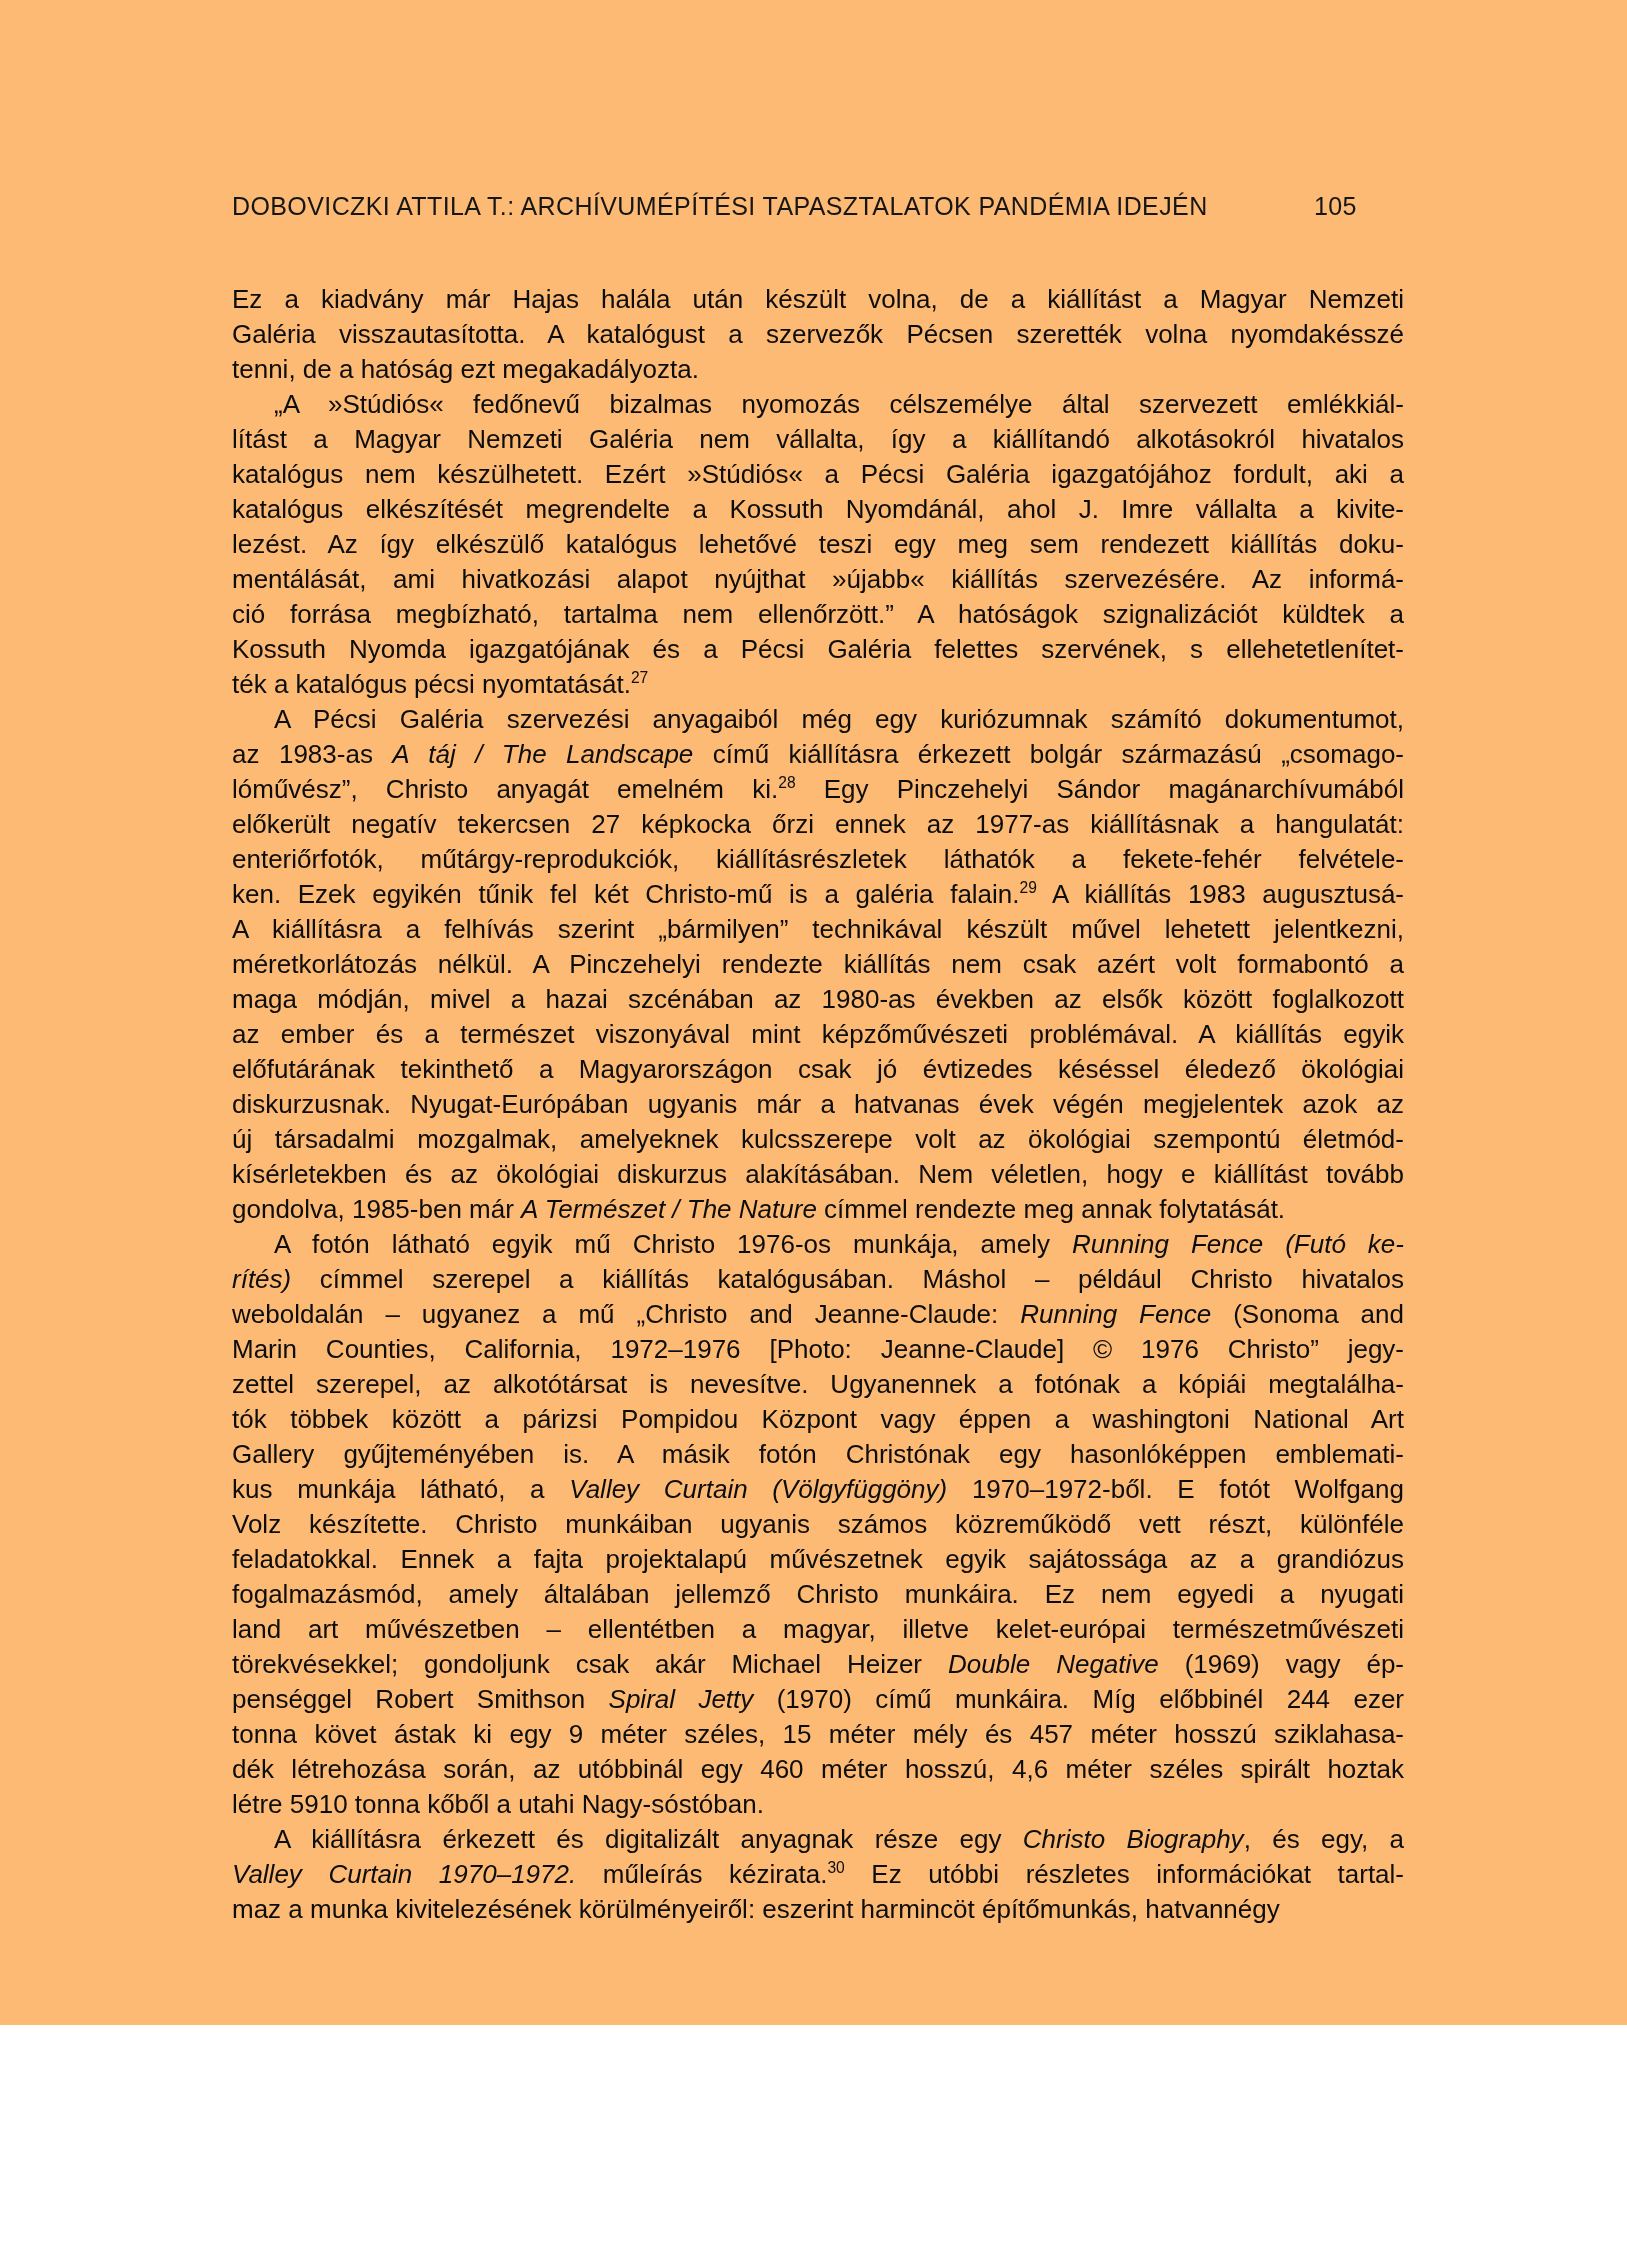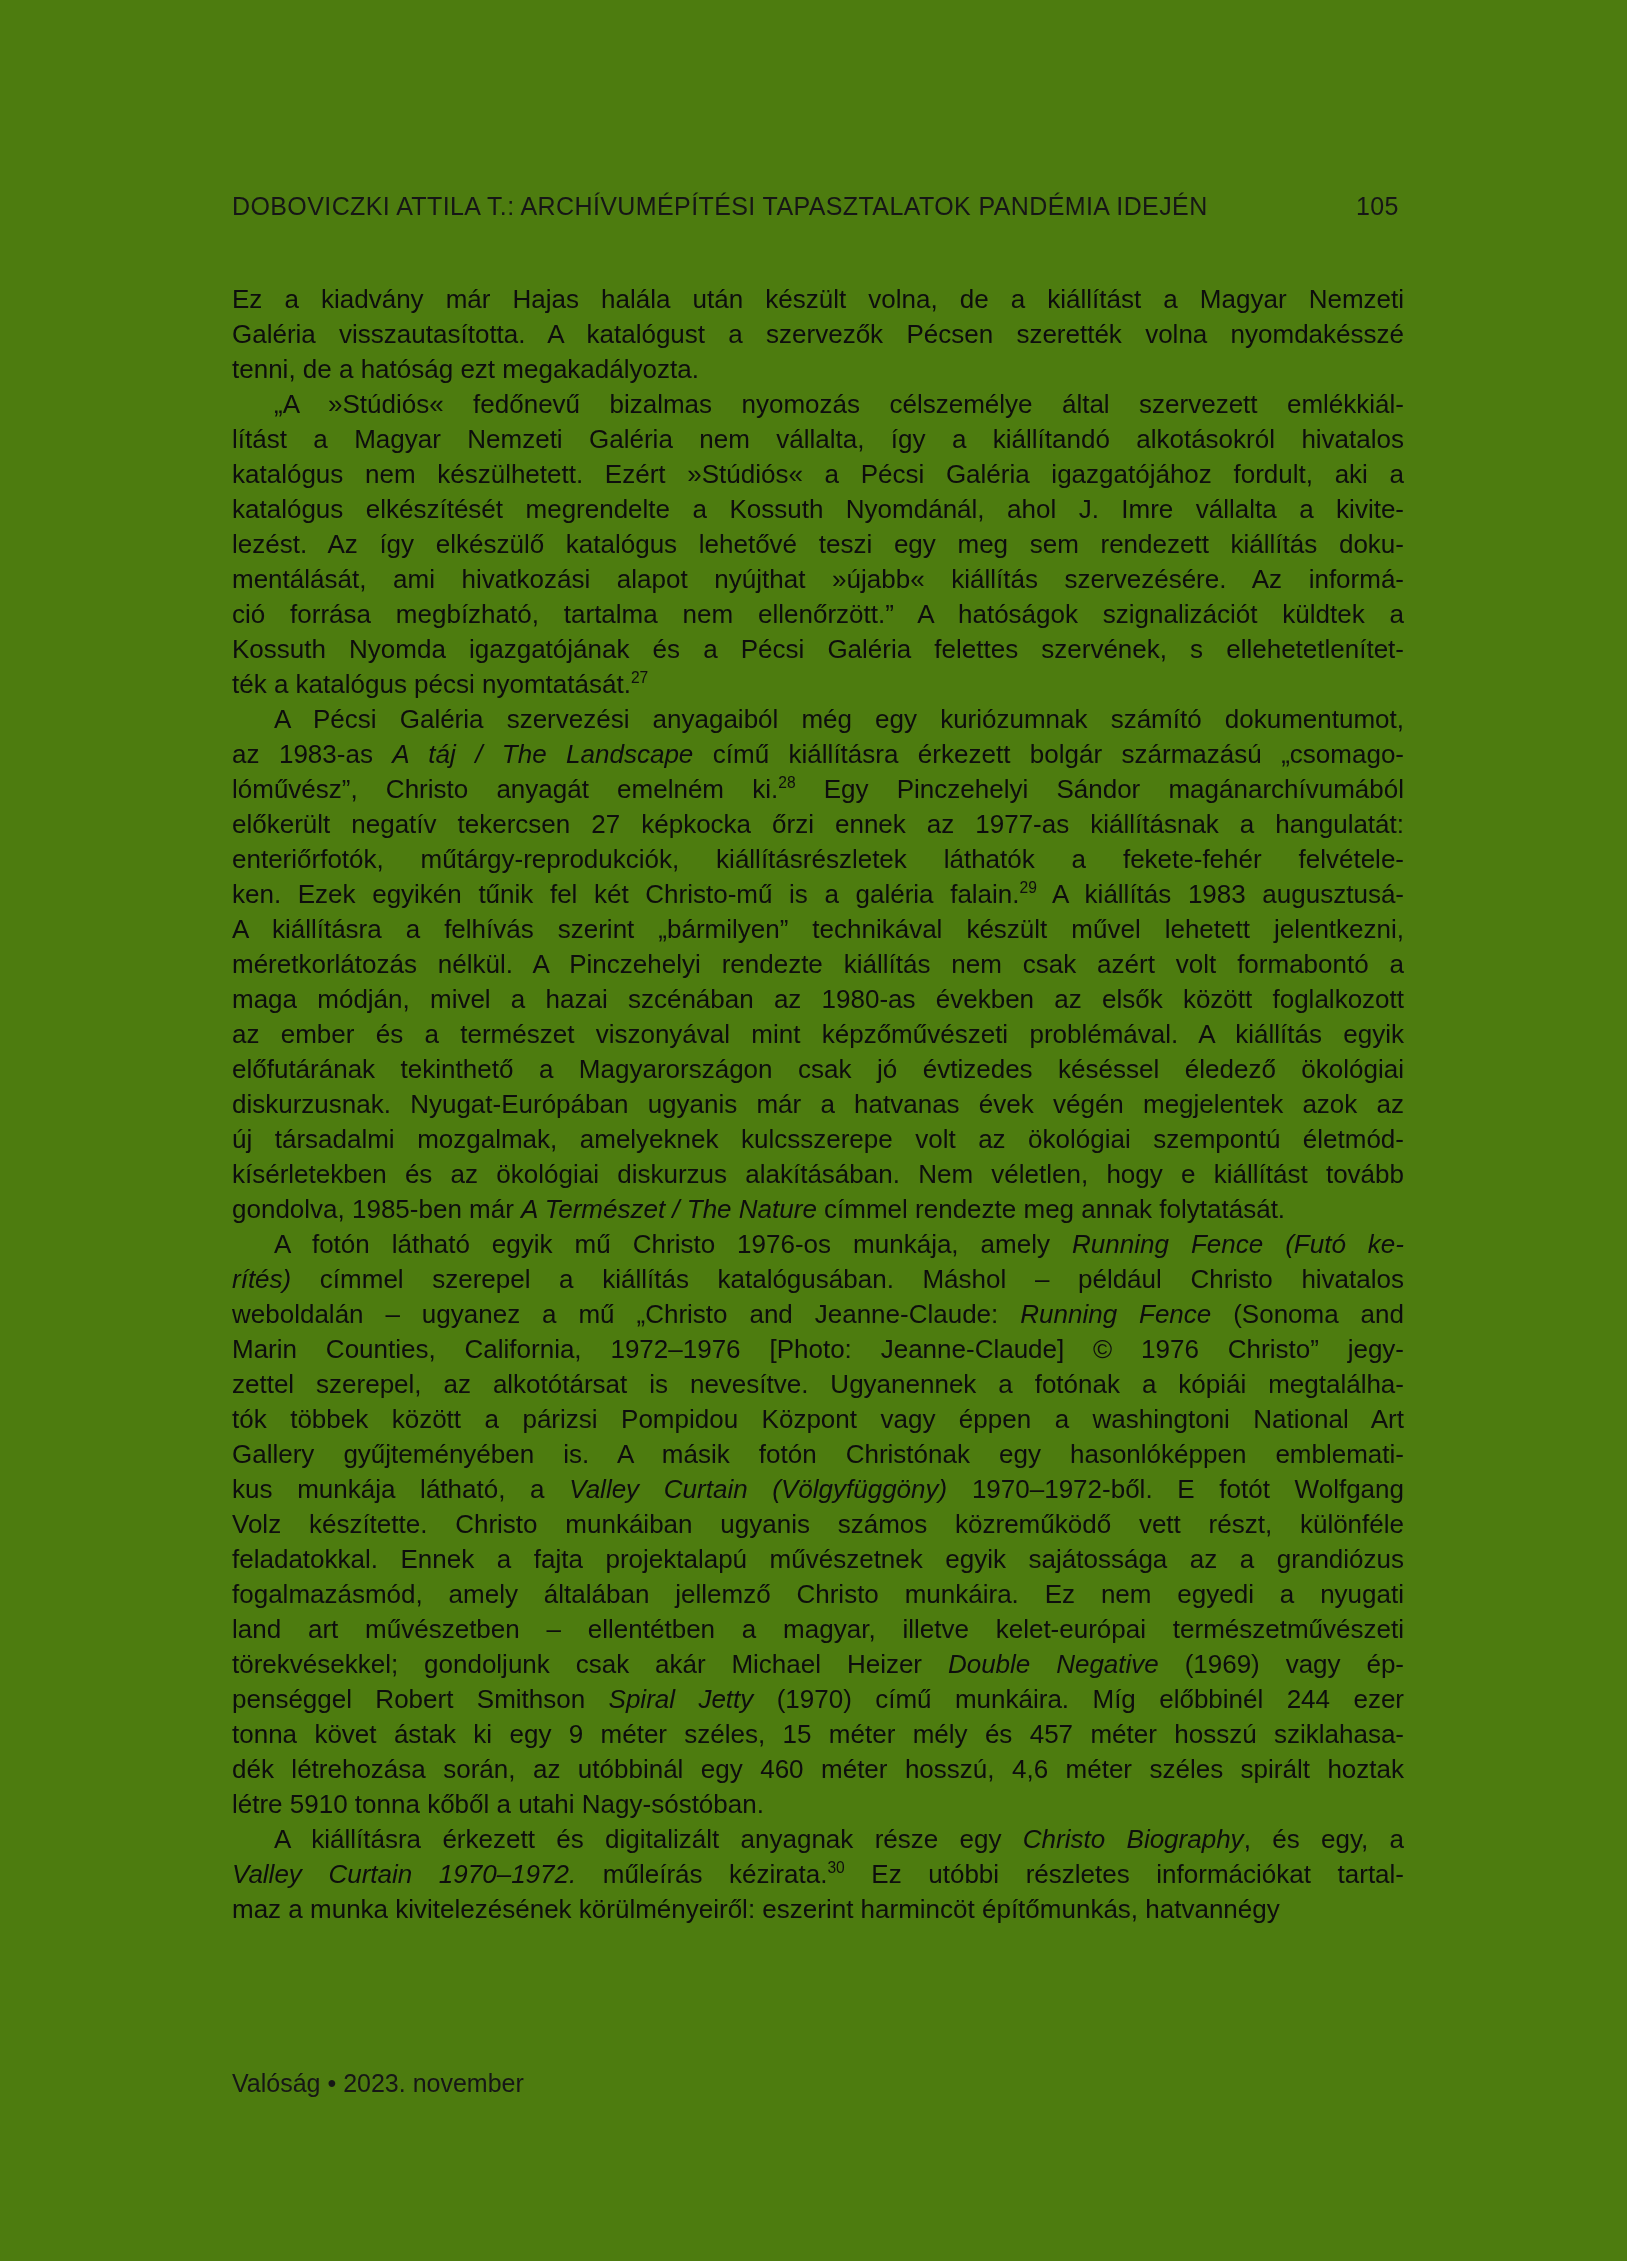--- a/index.html
+++ b/index.html
@@ -3,22 +3,22 @@
 <meta charset="utf-8">
 <style>
   html, body {
     margin: 0;
     padding: 0;
     background: #ffffff;
   }
   .page {
     position: relative;
     width: 1628px;
-    height: 2261px;
-    background: #4d7c0f;
+    height: 2025px;
+    background: #fdba74;
     color: #111111;
     overflow: hidden;
   }
   .running-header {
     position: absolute;
     top: 192px;
     left: 232px;
     width: 1172px;
     height: 31px;
     font-family: "Liberation Sans", sans-serif;
@@ -27,21 +27,21 @@
     color: #161616;
     white-space: nowrap;
   }
   .running-header .title {
     position: absolute;
     left: 0;
     top: 0;
   }
   .running-header .pagenum {
     position: absolute;
-    left: 1124px;
+    left: 1082px;
     top: 0;
   }
   .body-text {
     position: absolute;
     top: 282px;
     left: 232px;
     width: 1172px;
     font-family: Liberation Sans, sans-serif;
     font-size: 26px;
     line-height: 35px;

